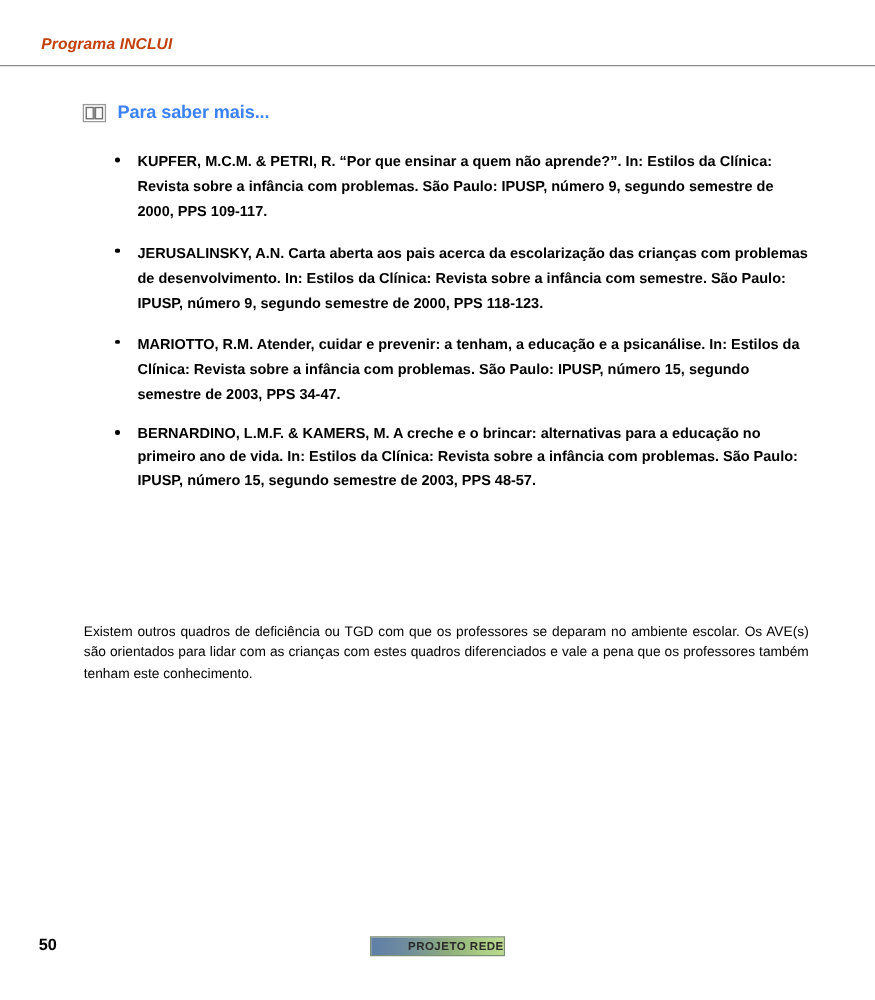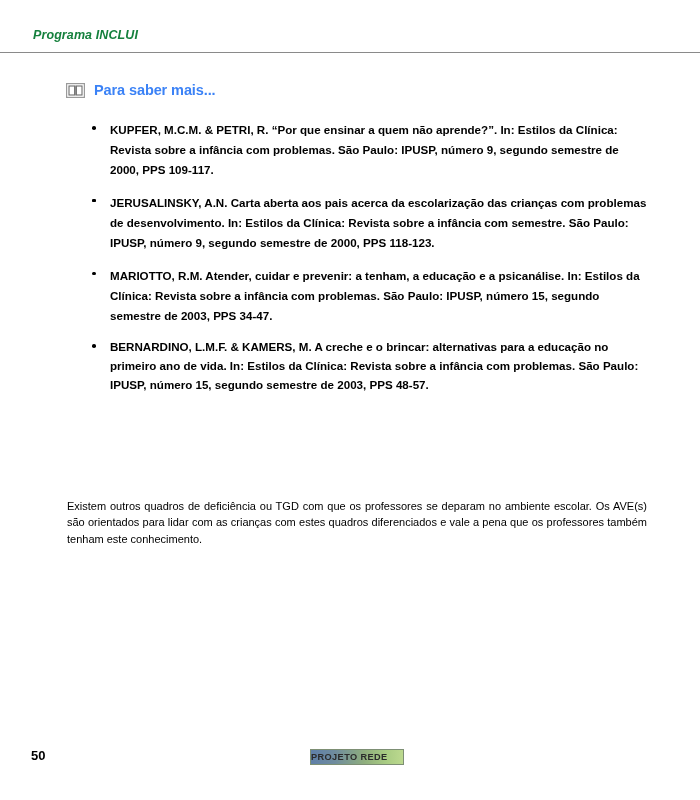--- a/index.html
+++ b/index.html
@@ -24,21 +24,21 @@
     width: 700px;
     height: 26px;
   }
   .header-title {
     position: absolute;
     left: 33px;
     top: 0;
     font-size: 12.5px;
     font-weight: bold;
     font-style: italic;
-    color: #15803d;
+    color: #c2410c;
     letter-spacing: 0.1px;
     white-space: nowrap;
   }
   .header-rule {
     position: absolute;
     top: 52px;
     left: 0;
     width: 700px;
     height: 1px;
     background: #8a8a8a;
@@ -131,29 +131,29 @@
   .page-number {
     position: absolute;
     left: 31px;
     top: 8px;
     font-size: 13px;
     font-weight: bold;
     color: #000000;
   }
   .footer-logo {
     position: absolute;
-    left: 310px;
+    left: 296px;
     top: 9px;
-    width: 94px;
+    width: 108px;
     height: 16px;
     border: 1px solid #7d8f74;
     background: linear-gradient(to right, #5f7fa8 0%, #6f8c9e 26%, #8fae7d 58%, #a9cc83 82%, #bcd98f 100%);
     display: flex;
     align-items: center;
-    justify-content: flex-start;
+    justify-content: flex-end;
     box-sizing: border-box;
   }
   .footer-logo-text {
     font-size: 9.2px;
     font-weight: bold;
     color: #2b2b2b;
     letter-spacing: 0.4px;
     white-space: nowrap;
   }
 </style>

